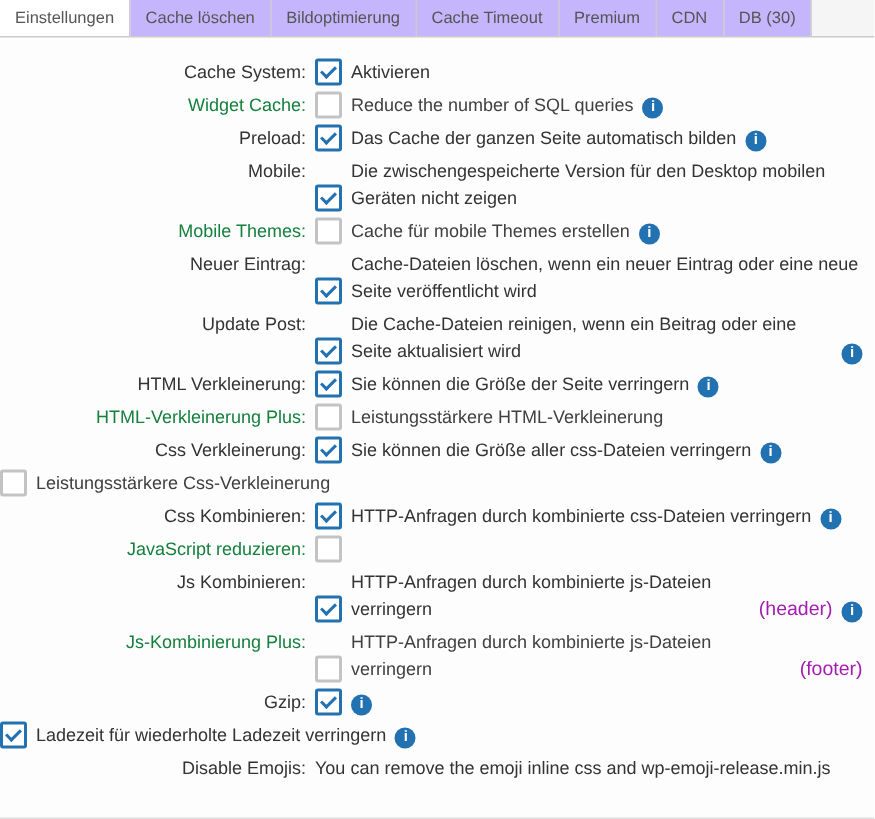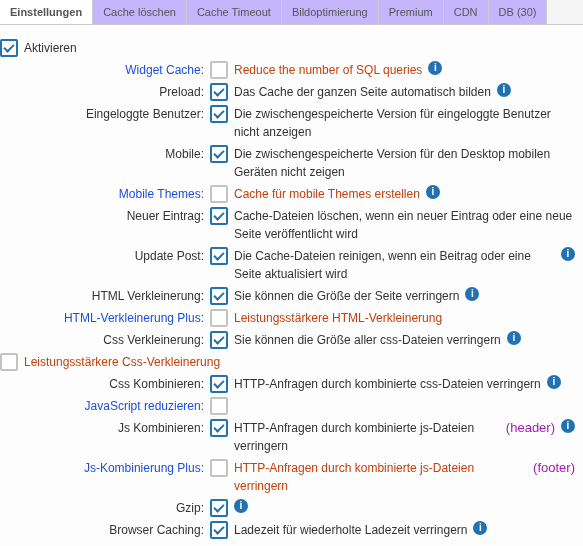--- a/index.html
+++ b/index.html
@@ -1,52 +1,53 @@
 <!DOCTYPE html>
 <html><head>
 <meta charset="utf-8">
 <style>
   html,body{margin:0;padding:0;font-family:"Segoe UI",Arial,sans-serif;font-size:12px;color:#333;background:#fff}
   .page{width:583px;background:#fdfdfd;border-bottom:1px solid #ddd;padding-bottom:20px}
   
   .tabs{display:flex;border-bottom:1px solid #ccc;background:#f5f5f5}
   .tab{padding:6px 10px;border-right:1px solid #ccc;font-size:11px;color:#555;background:#c4b5fd;white-space:nowrap}
-  .tab.active{background:#fff;font-weight:700}
+  .tab.active{background:#fff;font-weight:400}
   
   .rows{padding:10px 8px 0 0}
   .row{display:flex;align-items:flex-start;margin:4px 0;line-height:18px}
   .lbl{width:204px;text-align:right;padding-right:6px;font-size:12px;color:#333}
-  .lbl.muted{color:#1d4ed8}
-  .ctrl{display:flex;align-items:flex-start;flex:1;gap:6px}
+  .lbl.muted{color:#15803d}
+  .ctrl{display:flex;align-items:flex-end;flex:1;gap:6px}
   .cb{width:14px;height:14px;border:2px solid #2271b1;border-radius:2px;display:inline-flex;align-items:center;justify-content:center;background:#fff;flex-shrink:0}
   .cb.muted{border-color:#c3c3c3}
   .cb.on::before{content:"";width:4px;height:8px;border:solid #2271b1;border-width:0 2px 2px 0;transform:rotate(45deg);margin-top:-2px}
   .txt{font-size:12px}
-  .txt.muted{color:#c2410c}
+  .txt.muted{color:#404040}
   .info{width:14px;height:14px;border-radius:50%;background:#2271b1;color:#fff;font-size:10px;font-weight:700;display:inline-flex;align-items:center;justify-content:center;flex-shrink:0}
   .tag{color:#a21caf;font-size:13px}
 </style>
 </head>
 <body>
 
 <div class="page">
 
   <div class="tabs">
     <div class="tab active">Einstellungen</div>
     <div class="tab">Cache löschen</div>
+    <div class="tab">Bildoptimierung</div>
     <div class="tab">Cache Timeout</div>
-    <div class="tab">Bildoptimierung</div>
     <div class="tab">Premium</div>
     <div class="tab">CDN</div>
     <div class="tab">DB (30)</div>
   </div>
 
   <div class="rows">
 
     <div class="row">
+      <div class="lbl">Cache System:</div>
       <div class="ctrl">
         <span class="cb on"></span>
         <span class="txt">Aktivieren</span>
       </div>
     </div>
 
     <div class="row">
       <div class="lbl muted">Widget Cache:</div>
       <div class="ctrl">
         <span class="cb muted"></span>
@@ -57,27 +58,20 @@
 
     <div class="row">
       <div class="lbl">Preload:</div>
       <div class="ctrl">
         <span class="cb on"></span>
         <span class="txt">Das Cache der ganzen Seite automatisch bilden</span>
         <span class="info">i</span>
       </div>
     </div>
 
-    <div class="row">
-      <div class="lbl">Eingeloggte Benutzer:</div>
-      <div class="ctrl">
-        <span class="cb on"></span>
-        <span class="txt">Die zwischengespeicherte Version für eingeloggte Benutzer nicht anzeigen</span>
-      </div>
-    </div>
 
     <div class="row">
       <div class="lbl">Mobile:</div>
       <div class="ctrl">
         <span class="cb on"></span>
         <span class="txt">Die zwischengespeicherte Version für den Desktop mobilen Geräten nicht zeigen</span>
       </div>
     </div>
 
     <div class="row">
@@ -176,21 +170,20 @@
 
     <div class="row">
       <div class="lbl">Gzip:</div>
       <div class="ctrl">
         <span class="cb on"></span>
         <span class="info">i</span>
       </div>
     </div>
 
     <div class="row">
-      <div class="lbl">Browser Caching:</div>
       <div class="ctrl">
         <span class="cb on"></span>
         <span class="txt">Ladezeit für wiederholte Ladezeit verringern</span>
         <span class="info">i</span>
       </div>
     </div>
 
     <div class="row">
       <div class="lbl">Disable Emojis:</div>
       <div class="ctrl">

